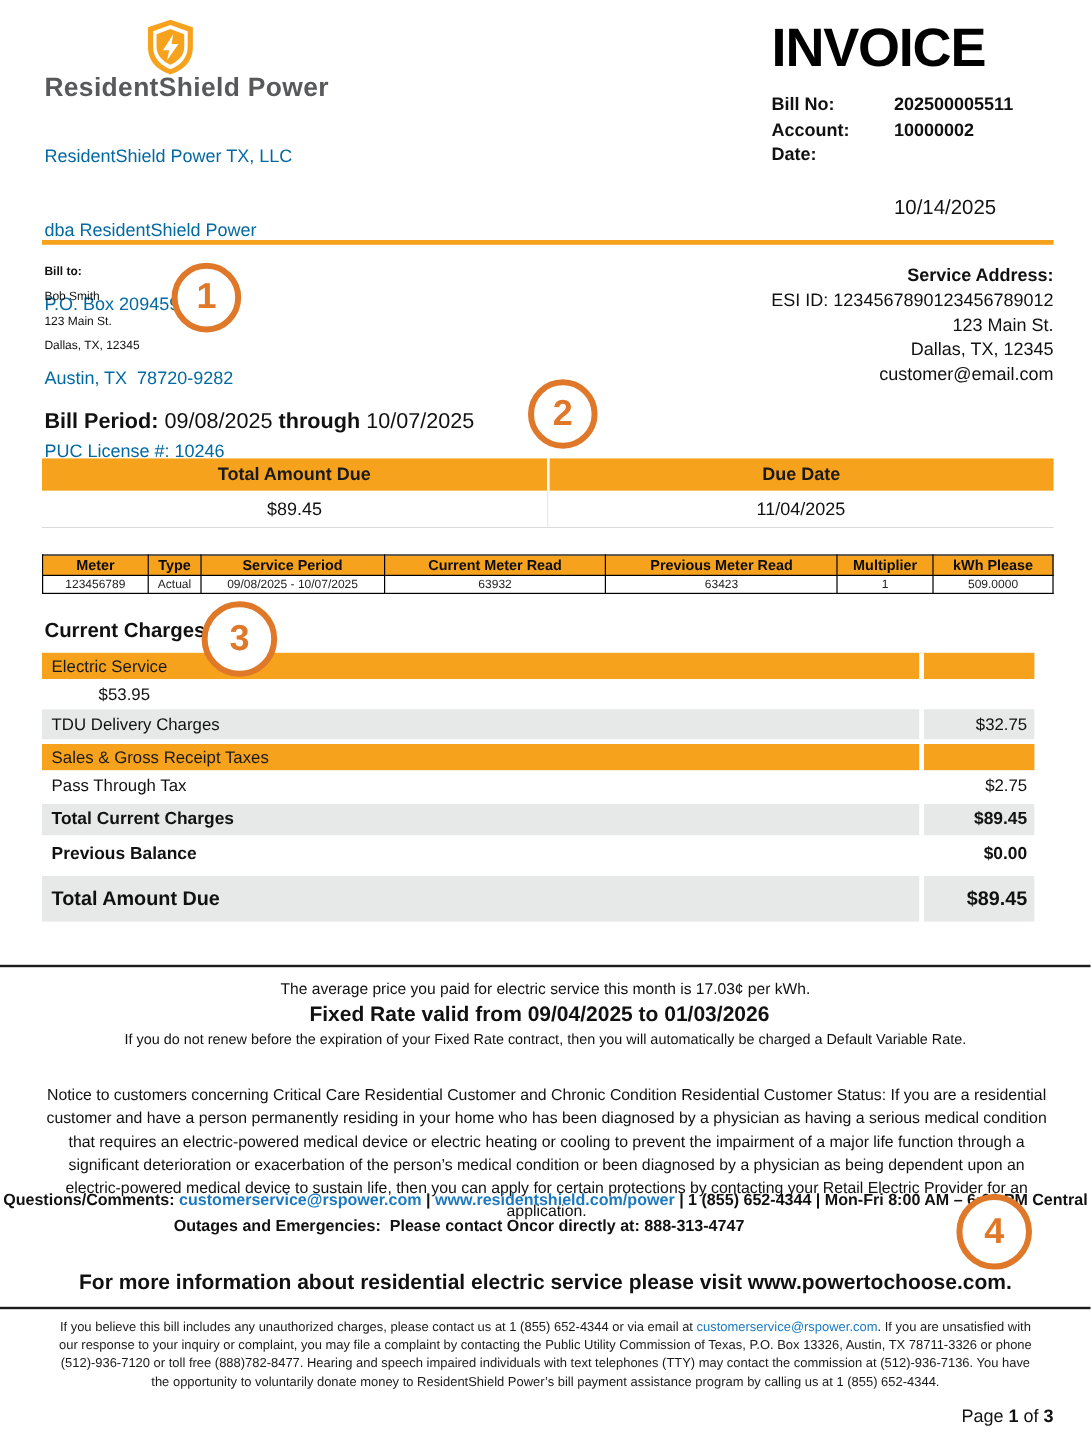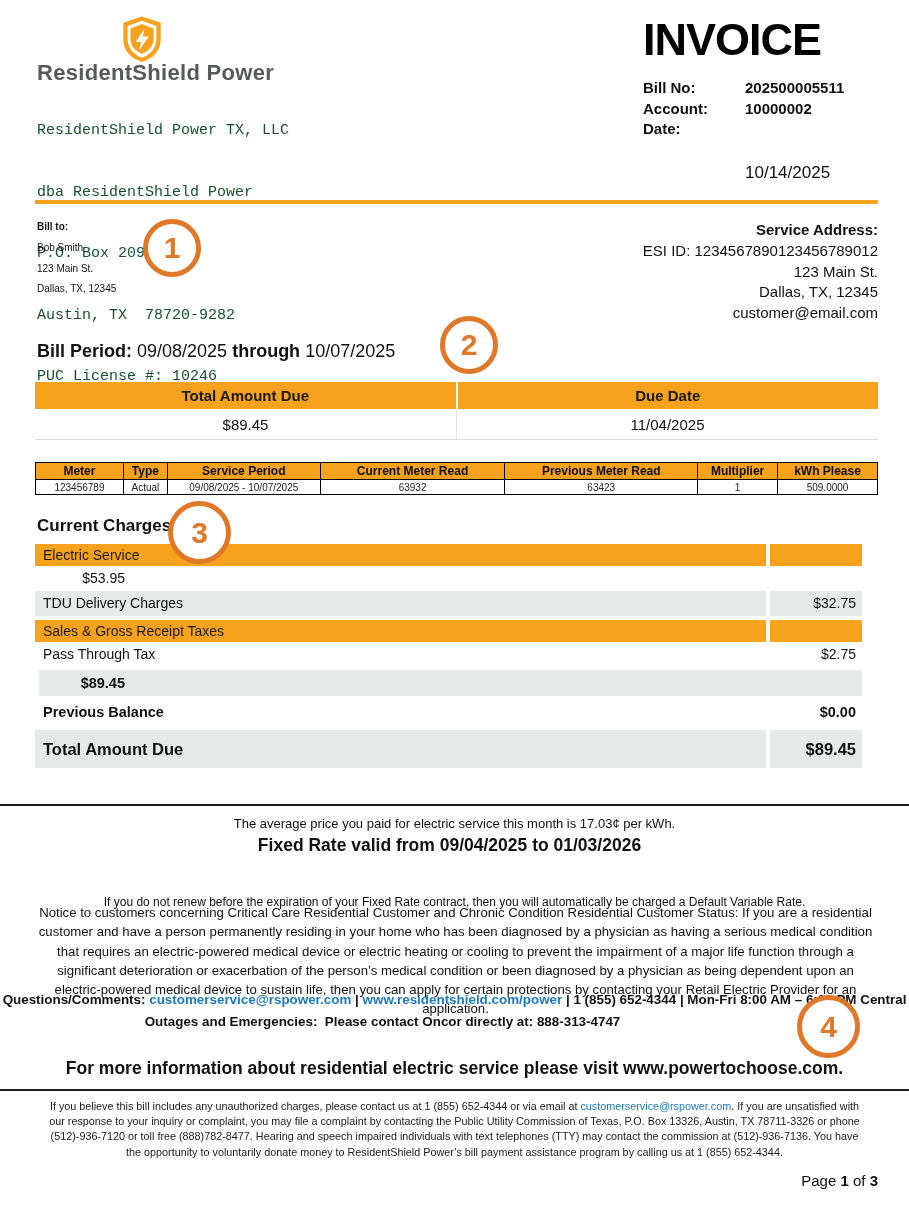--- a/index.html
+++ b/index.html
@@ -3,21 +3,21 @@
 <meta charset="utf-8">
 <style>
   * { margin:0; padding:0; box-sizing:border-box; }
   html,body { background:#fff; }
   body { font-family:"Liberation Sans", sans-serif; color:#111; }
   .page { position:relative; width:909px; height:1207px; background:#fff; overflow:hidden; margin:0 auto; }
 
   
   .logo { position:absolute; left:118px; top:15px; }
   .brand { position:absolute; left:37px; top:60px; font-size:22px; font-weight:bold; color:#58595B; letter-spacing:0.3px; }
-  .company-lines { position:absolute; left:37px; top:80px; font-size:15px; line-height:20.5px; color:#14532d; white-space:pre-wrap;font-family:Liberation Mono, monospace; }
+  .company-lines { position:absolute; left:37px; top:80px; font-size:15px; line-height:20.5px; color:#0369a1; white-space:pre-wrap; }
   .invoice-block { position:absolute; left:643px; top:16px; width:240px; }
   .invoice-title { font-size:45px; font-weight:bold; letter-spacing:-1px; line-height:48px; color:#000; }
   .meta { margin-top:14px; }
   .meta-row { display:flex; line-height:20.5px; }
   .meta-row .lbl { width:102px; font-weight:bold; font-size:15px; }
   .meta-row .val { font-weight:bold; font-size:15px; }
   .meta-row .val-date { font-weight:normal; font-size:17px;margin-top:44px; }
 
   .orange-rule { position:absolute; left:35px; top:200px; width:843px; height:4px; }
 
@@ -55,21 +55,21 @@
   .row-white { background:#fff; }
   .row-gray { background:var(--gray); }
   .totalrow { height:26px; line-height:26px; font-size:14.5px; font-weight:bold; }
   .grandrow { height:38px; line-height:38px; font-size:16.5px; font-weight:bold; }.mt3{margin-top:3px}.mt4{margin-top:4px}.mt5{margin-top:5px}
 
   .black-rule { position:absolute; left:0; width:909px; height:2px; background:#1c1c1c; }
 
   .centered { text-align:center; }
   .avg-line { position:absolute; left:0; top:815px; width:909px; font-size:13px; line-height:17px; }
   .fixed-rate { position:absolute; left:0; top:834px; width:899px; font-size:17.5px; font-weight:bold; line-height:22px; }
-  .renew-note { position:absolute; left:0; top:859px; width:909px; font-size:12px; line-height:15px;margin-top:36px; }
+  .renew-note { position:absolute; left:0; top:859px; width:909px; font-size:12px; line-height:15px; }
   .notice { position:absolute; left:33px; top:903px; width:845px; font-size:13.2px; line-height:19.3px; text-align:center; }
   .questions { position:absolute; left:0; top:991px; width:909px; font-size:13.4px; font-weight:bold; line-height:18px; }
   .questions a { color:var(--blue); text-decoration:none; }
   .outages { position:absolute; left:0; top:1013px; width:765px; font-size:13.4px; font-weight:bold; line-height:18px; white-space:pre-wrap; }
   .amount-note { position:absolute; left:0; top:1035px; width:909px; font-size:13.4px; line-height:18px; }
   .more-info { position:absolute; left:0; top:1056px; width:909px; font-size:17.5px; font-weight:bold; line-height:24px; }
   .fine-print { position:absolute; left:48px; top:1099px; width:813px; font-size:10.8px; line-height:15.2px; text-align:center; color:#1a1a1a; }
   .fine-print a { color:var(--blue); text-decoration:none; }
   .page-num { position:absolute; right:31px; top:1172px; font-size:15px; }
   .page-num .b { font-weight:bold; }
@@ -211,20 +211,21 @@
       <div class="cdesc">Sales &amp; Gross Receipt Taxes</div>
       <div class="cgap"></div>
       <div class="camt"></div>
     </div>
     <div class="crow item row-white">
       <div class="cdesc">Pass Through Tax</div>
       <div class="cgap"></div>
       <div class="camt">$2.75</div>
     </div>
     <div class="crow totalrow mt3" style="background:#E7E9E9">
+      <div class="cdesc">Total Current Charges</div>
       <div class="cgap" style="background:#fff"></div>
       <div class="camt">$89.45</div>
     </div>
     <div class="crow totalrow mt3 row-white">
       <div class="cdesc">Previous Balance</div>
       <div class="cgap"></div>
       <div class="camt">$0.00</div>
     </div>
     <div class="crow grandrow mt5" style="background:#E7E9E9">
       <div class="cdesc">Total Amount Due</div>

